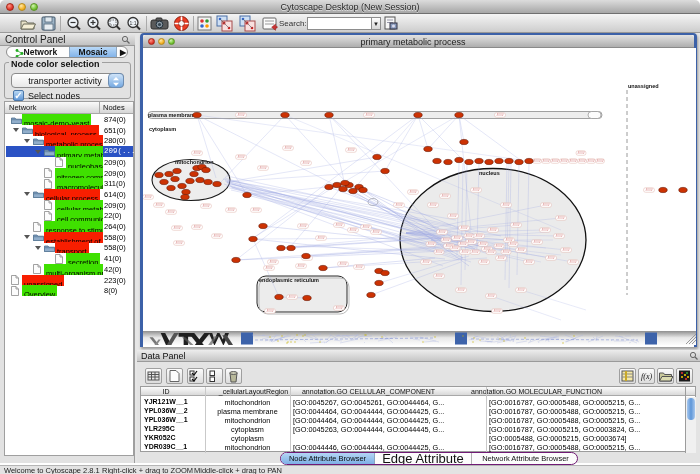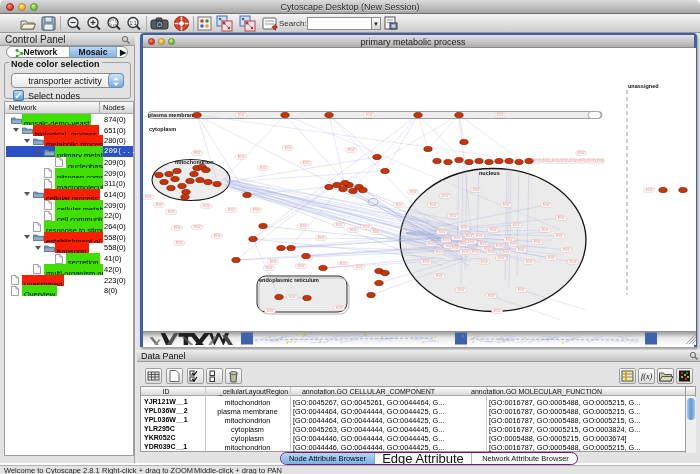--- a/index.html
+++ b/index.html
@@ -1127,21 +1127,20 @@
 </div>
 <div class="drow" style="top:37px;">
 <span class="dcell" style="left:3px;width:60px;font-weight:bold;font-size:7px;">YLR295C</span>
 <span class="dcell" style="left:64px;width:85px;text-align:center;">cytoplasm</span>
 <span class="dcell" style="left:152px;width:192px;">[GO:0045263, GO:0044444, GO:0044445, G...</span>
 <span class="dcell" style="left:348px;width:186px;">[GO:0016787, GO:0005215, GO:0003824, G...</span>
 </div>
 <div class="drow" style="top:46px;">
 <span class="dcell" style="left:3px;width:60px;font-weight:bold;font-size:7px;">YKR052C</span>
 <span class="dcell" style="left:64px;width:85px;text-align:center;">cytoplasm</span>
-<span class="dcell" style="left:152px;width:192px;">[GO:0044446, GO:0044444, GO:0044445, G...</span>
 <span class="dcell" style="left:348px;width:186px;">[GO:0005488, GO:0005215, GO:0003674]</span>
 </div>
 <div class="drow" style="top:55px;">
 <span class="dcell" style="left:3px;width:60px;font-weight:bold;font-size:7px;">YDR039C__1</span>
 <span class="dcell" style="left:64px;width:85px;text-align:center;">mitochondrion</span>
 <span class="dcell" style="left:152px;width:192px;">[GO:0044446, GO:0044444, GO:0044425, G...</span>
 <span class="dcell" style="left:348px;width:186px;">[GO:0016787, GO:0005488, GO:0005215, G...</span>
 </div>
 <div class="abs" style="left:545px;top:10px;width:10px;height:56px;background:#f0f0f0;"></div>
 <div class="abs" style="left:546px;top:11px;width:8px;height:22px;border-radius:4px;background:linear-gradient(90deg,#a8c8ee,#5e96d8,#a8c8ee);"></div>

